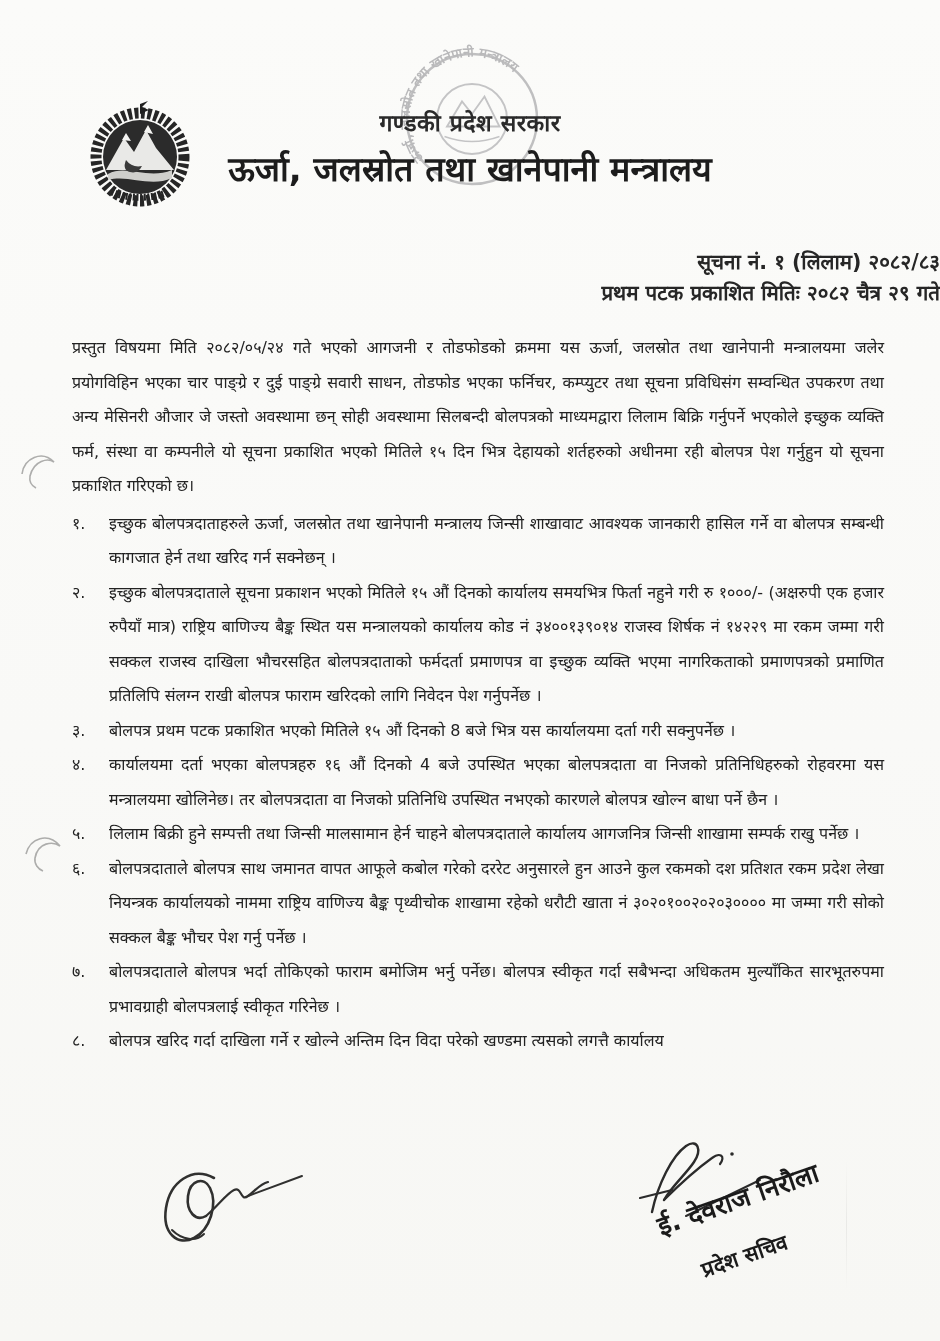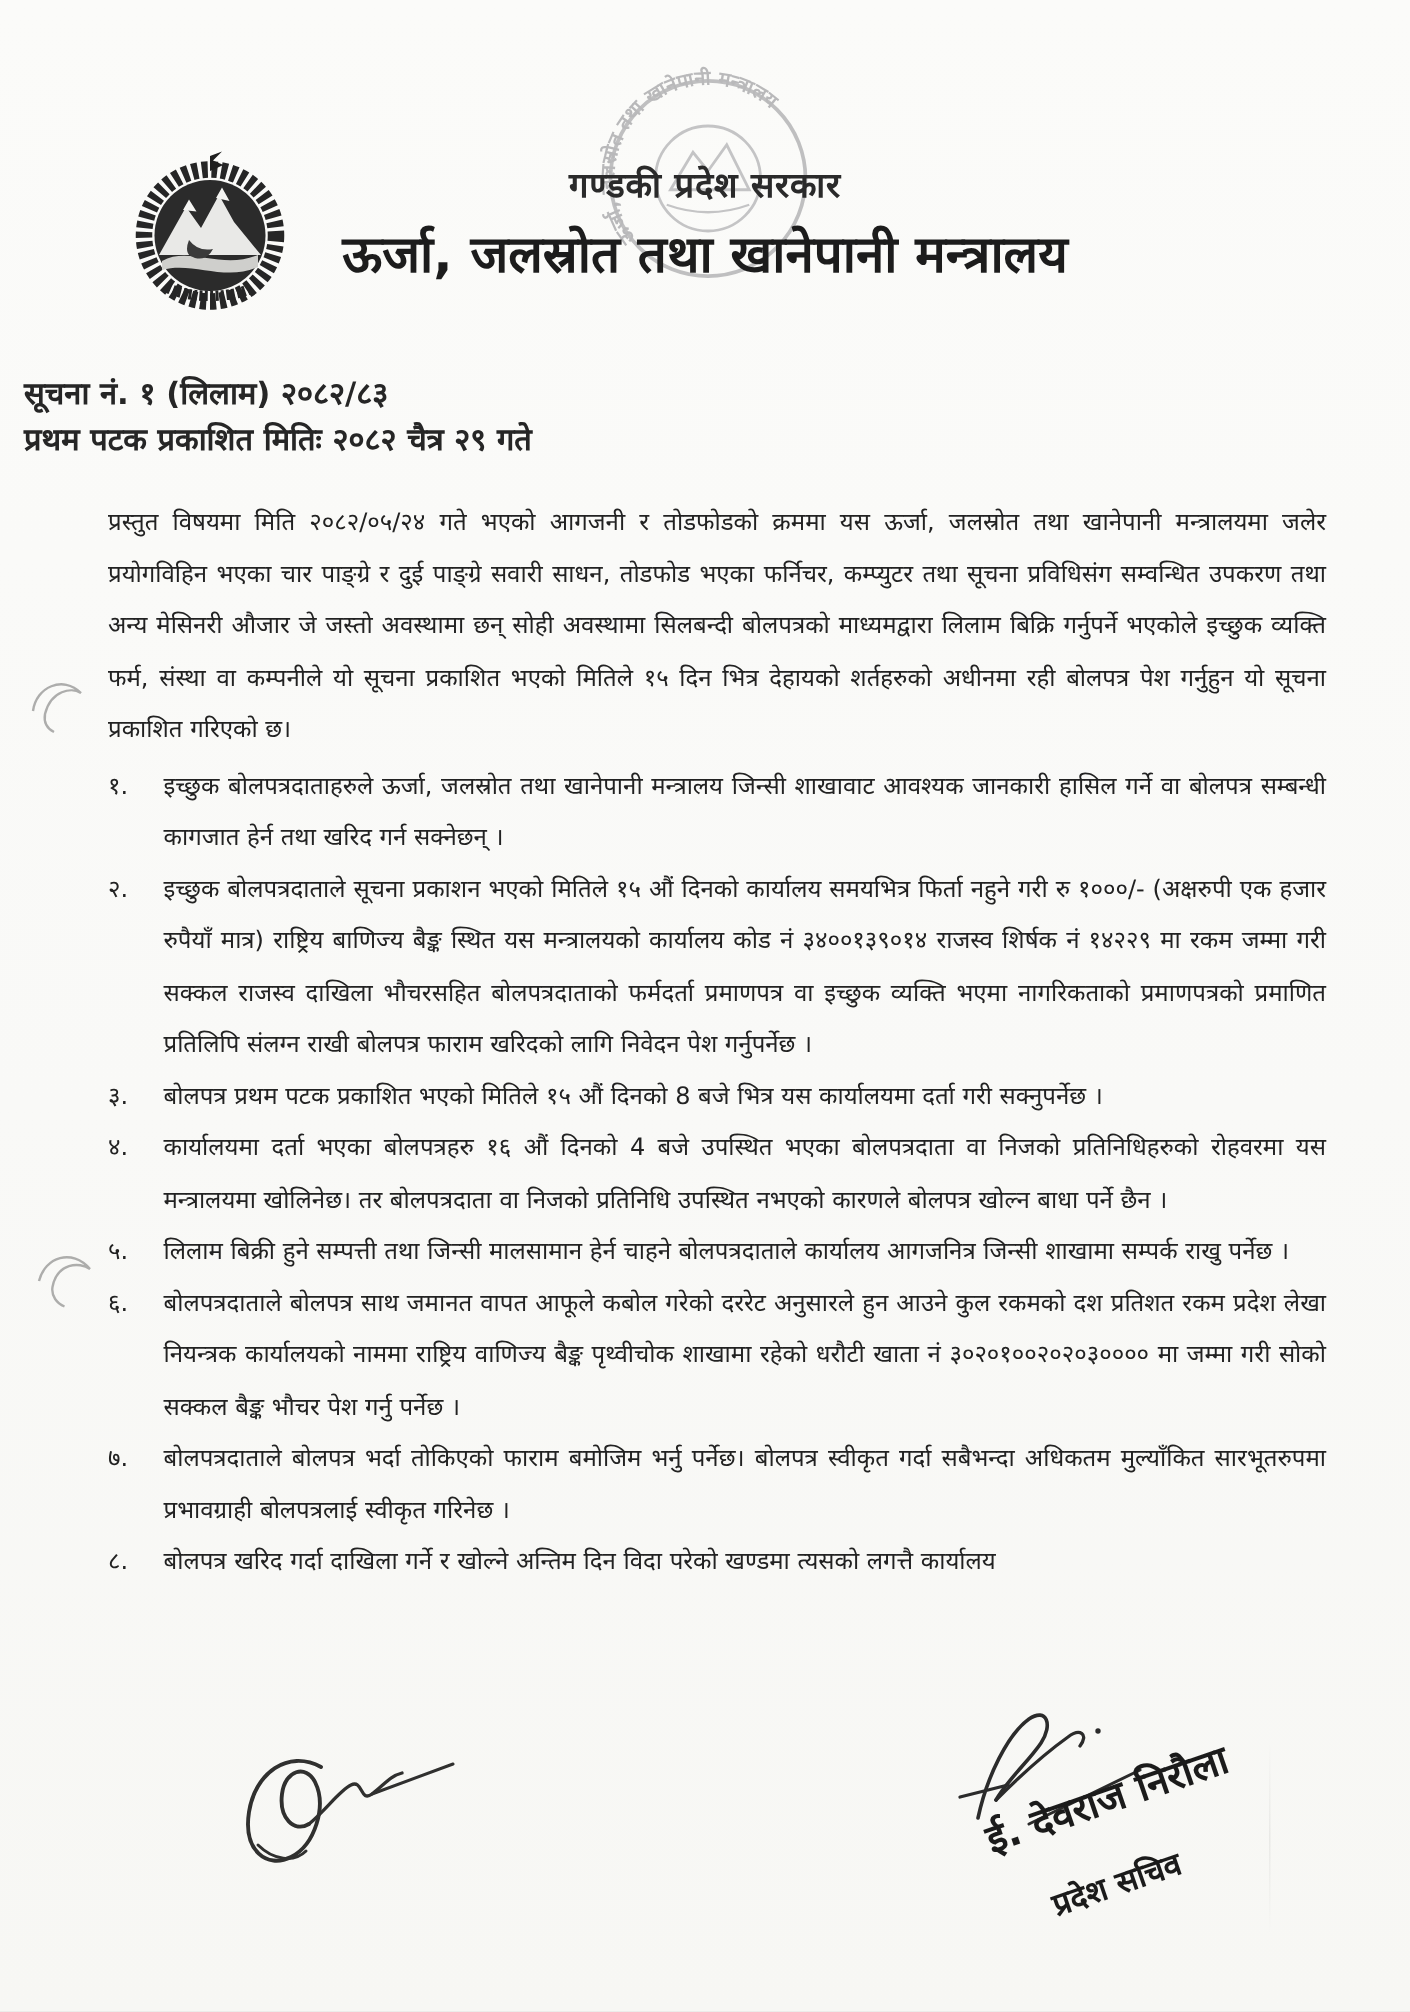--- a/index.html
+++ b/index.html
@@ -12,21 +12,21 @@
     color:#222;
     overflow:hidden;
   }
   
   .emblem{position:absolute;left:86px;top:100px;width:108px;height:110px;}
   .stamp{position:absolute;left:392px;top:44px;width:160px;height:150px;opacity:.42;}
   .header{position:absolute;top:106px;left:0;right:0;text-align:center;}
   .gov-line{font-size:23px;font-weight:600;letter-spacing:.5px;color:#2a2a2a;}
   .ministry-line{font-size:34px;font-weight:700;margin-top:7px;color:#1c1c1c;}
   .loc-line{font-size:22px;font-weight:600;margin-top:10px;color:#242424;}
-  .notice-meta{position:absolute;top:247px;left:0;right:0;text-align:left;
+  .notice-meta{position:absolute;top:247px;left:0;right:0;text-align:right;
     font-size:20.5px;font-weight:600;line-height:31px;color:#262626;padding-left:16px;}
   
   .doc-body{position:absolute;top:331px;left:72px;right:56px;
     font-size:16px;line-height:34.5px;text-align:justify;color:#222;}
   .intro{margin:0 0 3px 0;}
   .term{display:flex;align-items:flex-start;}
   .tnum{flex:none;width:37px;}
   .ttext{flex:1;text-align:justify;}
   
   .sig-left{position:absolute;left:152px;top:1160px;width:185px;height:95px;}

